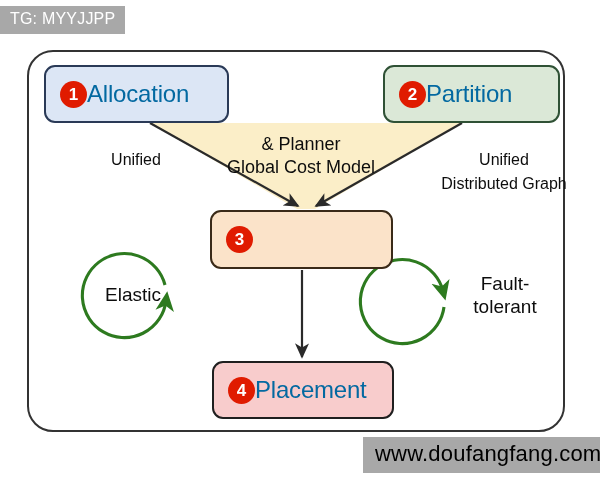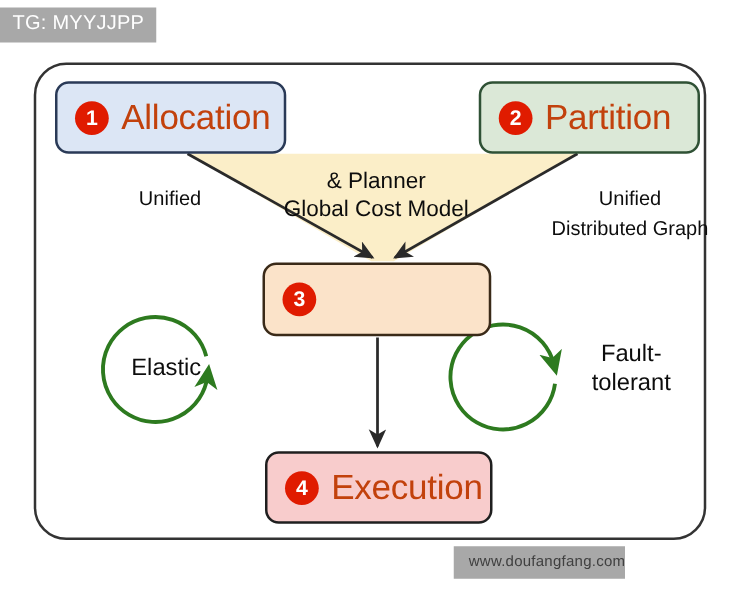--- a/index.html
+++ b/index.html
@@ -30,22 +30,22 @@
     left: 0px;
     top: 6px;
     padding: 5px 10px 7px 10px;
     font-size: 16px;
     text-align: right;
   }
   #wm-bottom {
     left: 363px;
     top: 437px;
     padding: 6px 0 8px 12px;
-    font-size: 12px;
-    color: #404040;
+    font-size: 22px;
+    color: #000000;
   }
 
   
   #outer-frame {
     position: absolute;
     left: 27px;
     top: 50px;
     width: 538px;
     height: 382px;
     box-sizing: border-box;
@@ -67,25 +67,25 @@
   
   .stage-box {
     position: absolute;
     box-sizing: border-box;
     border-radius: 11px;
     display: flex;
     align-items: center;
     padding-left: 14px;
   }
   .stage-label {
-    font-size: 28px;
-    color: #c2410c;
+    font-size: 24px;
+    color: #0369a1;
     letter-spacing: -0.2px;
     white-space: nowrap;
-    margin-left: 10px;
+    margin-left: 0;
   }
   .badge {
     flex: 0 0 auto;
     width: 27px;
     height: 27px;
     border-radius: 50%;
     background: #e01b00;
     color: #ffffff;
     font-size: 17px;
     font-weight: bold;
@@ -183,21 +183,21 @@
   <span class="badge">2</span>
   <span class="stage-label">Partition</span>
 </div>
 
 <div class="stage-box" id="box-placement">
   <span class="badge">3</span>
 </div>
 
 <div class="stage-box" id="box-execution">
   <span class="badge">4</span>
-  <span class="stage-label">Execution</span>
+  <span class="stage-label">Placement</span>
 </div>
 
 <div class="free-label" id="label-funnel">
   <div>&amp; Planner</div>
   <div>Global Cost Model</div>
 </div>
 
 <div class="free-label" id="label-left-edge">
   <div>Unified</div>
 </div>

